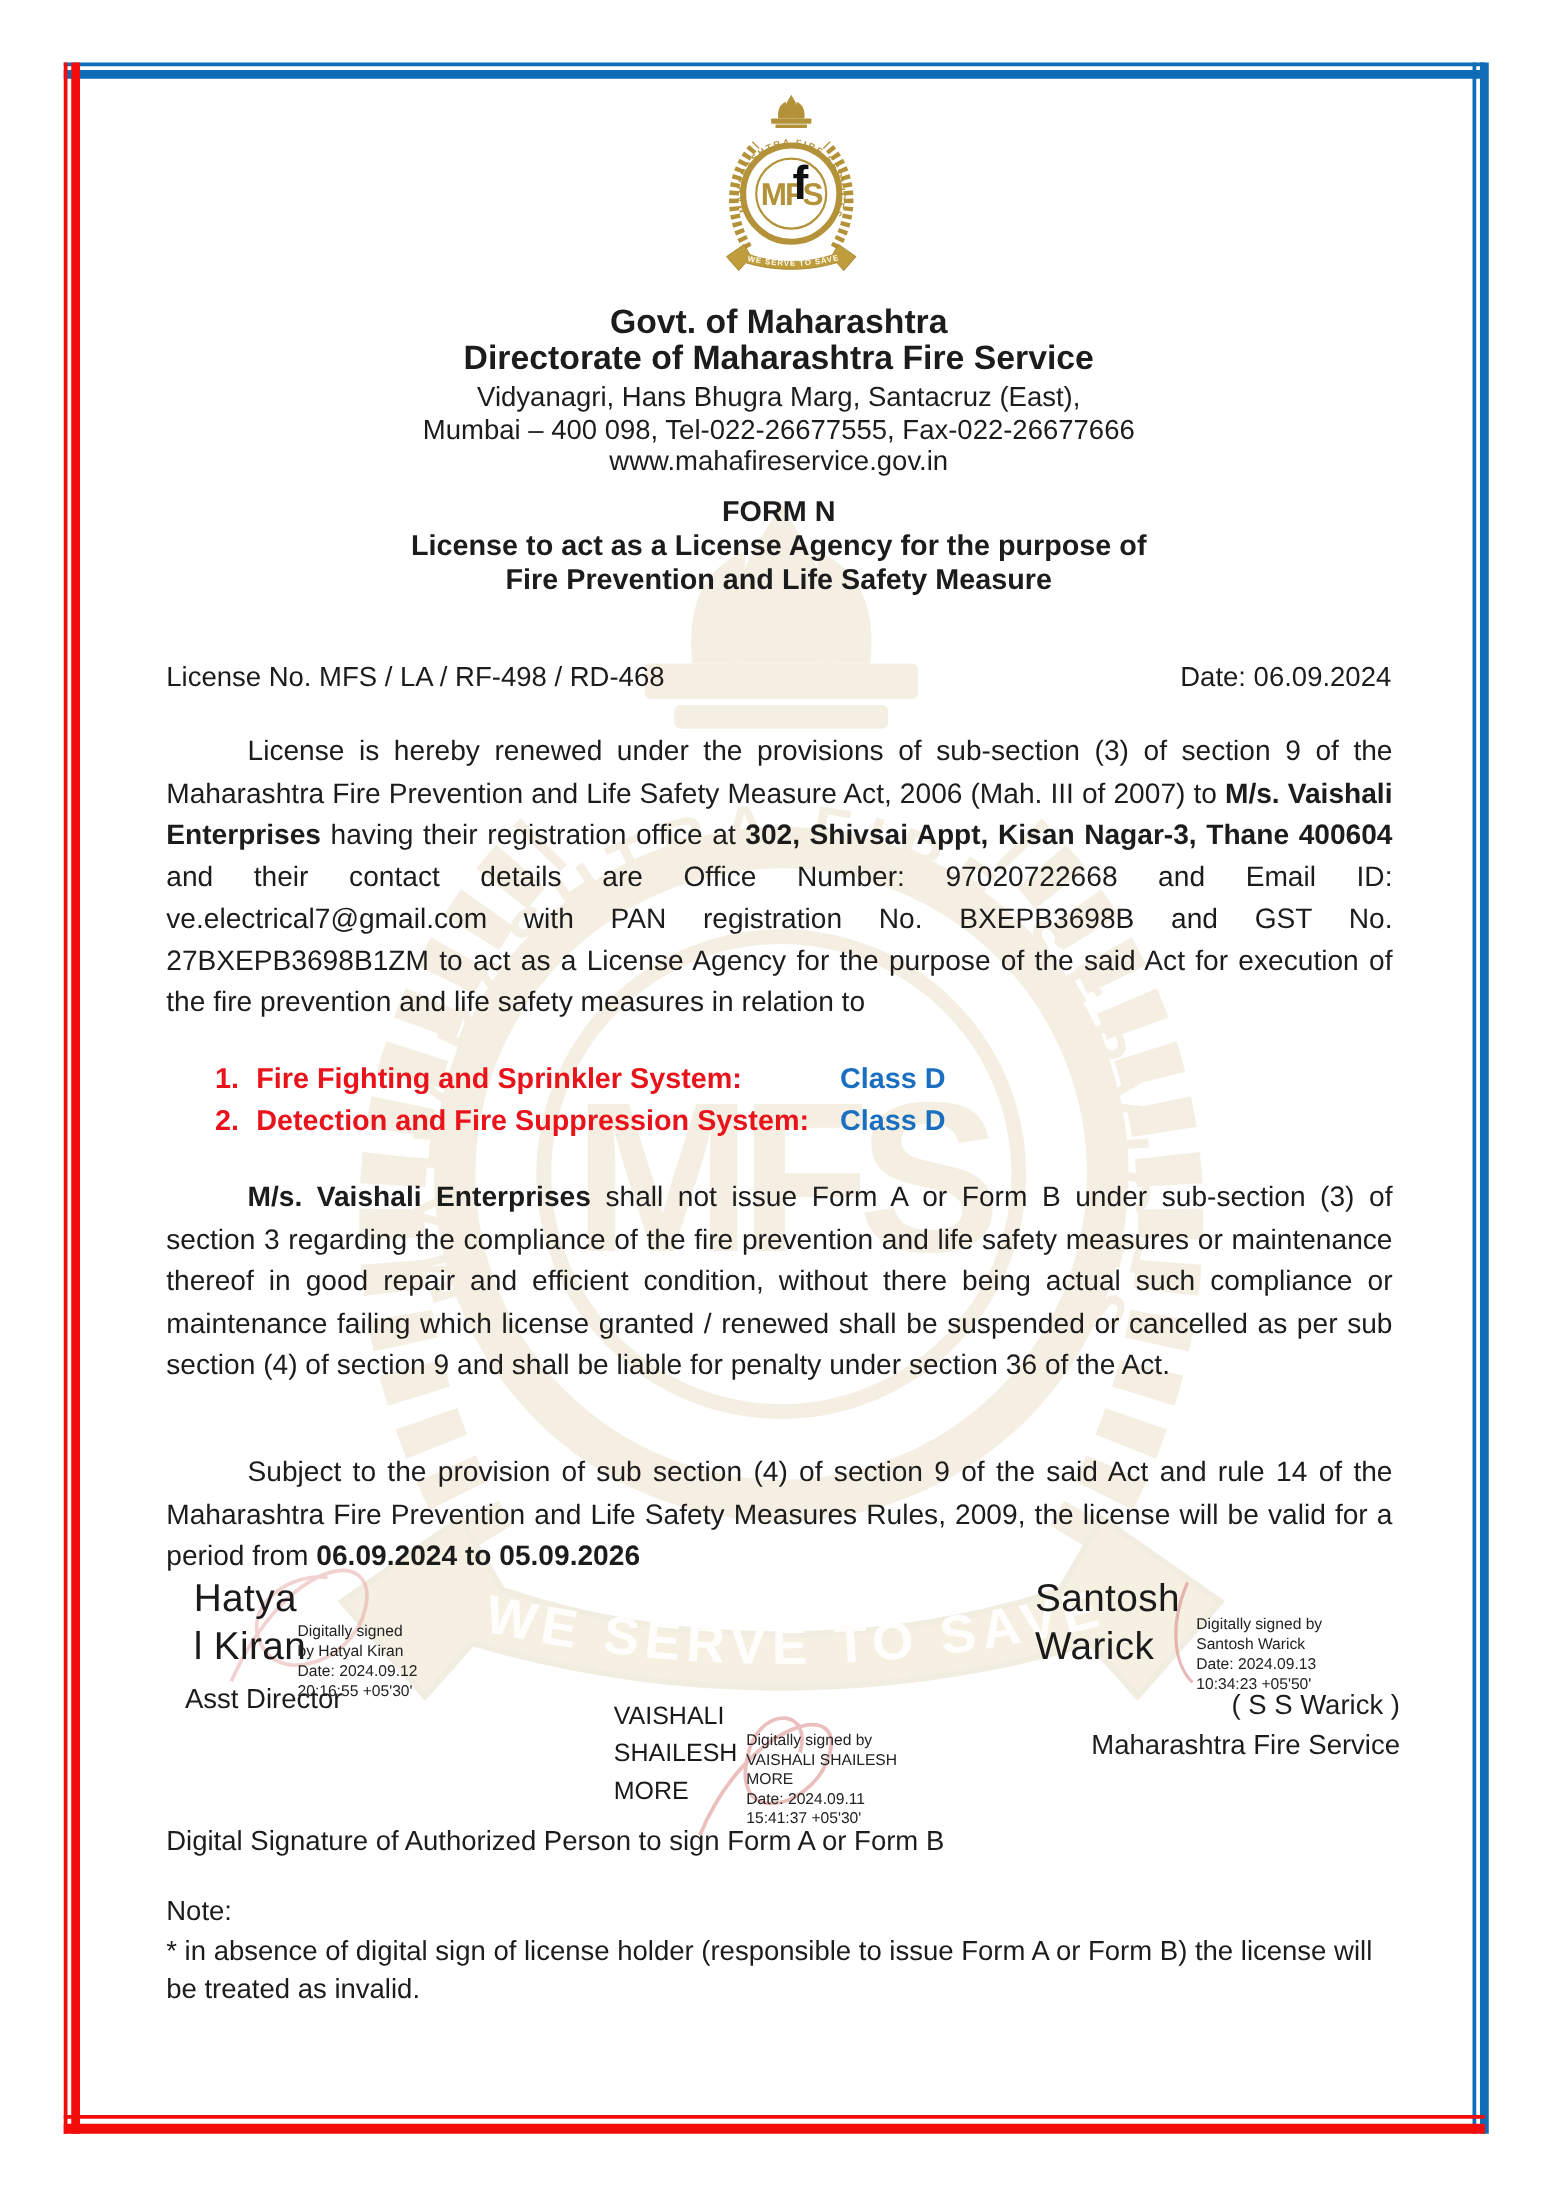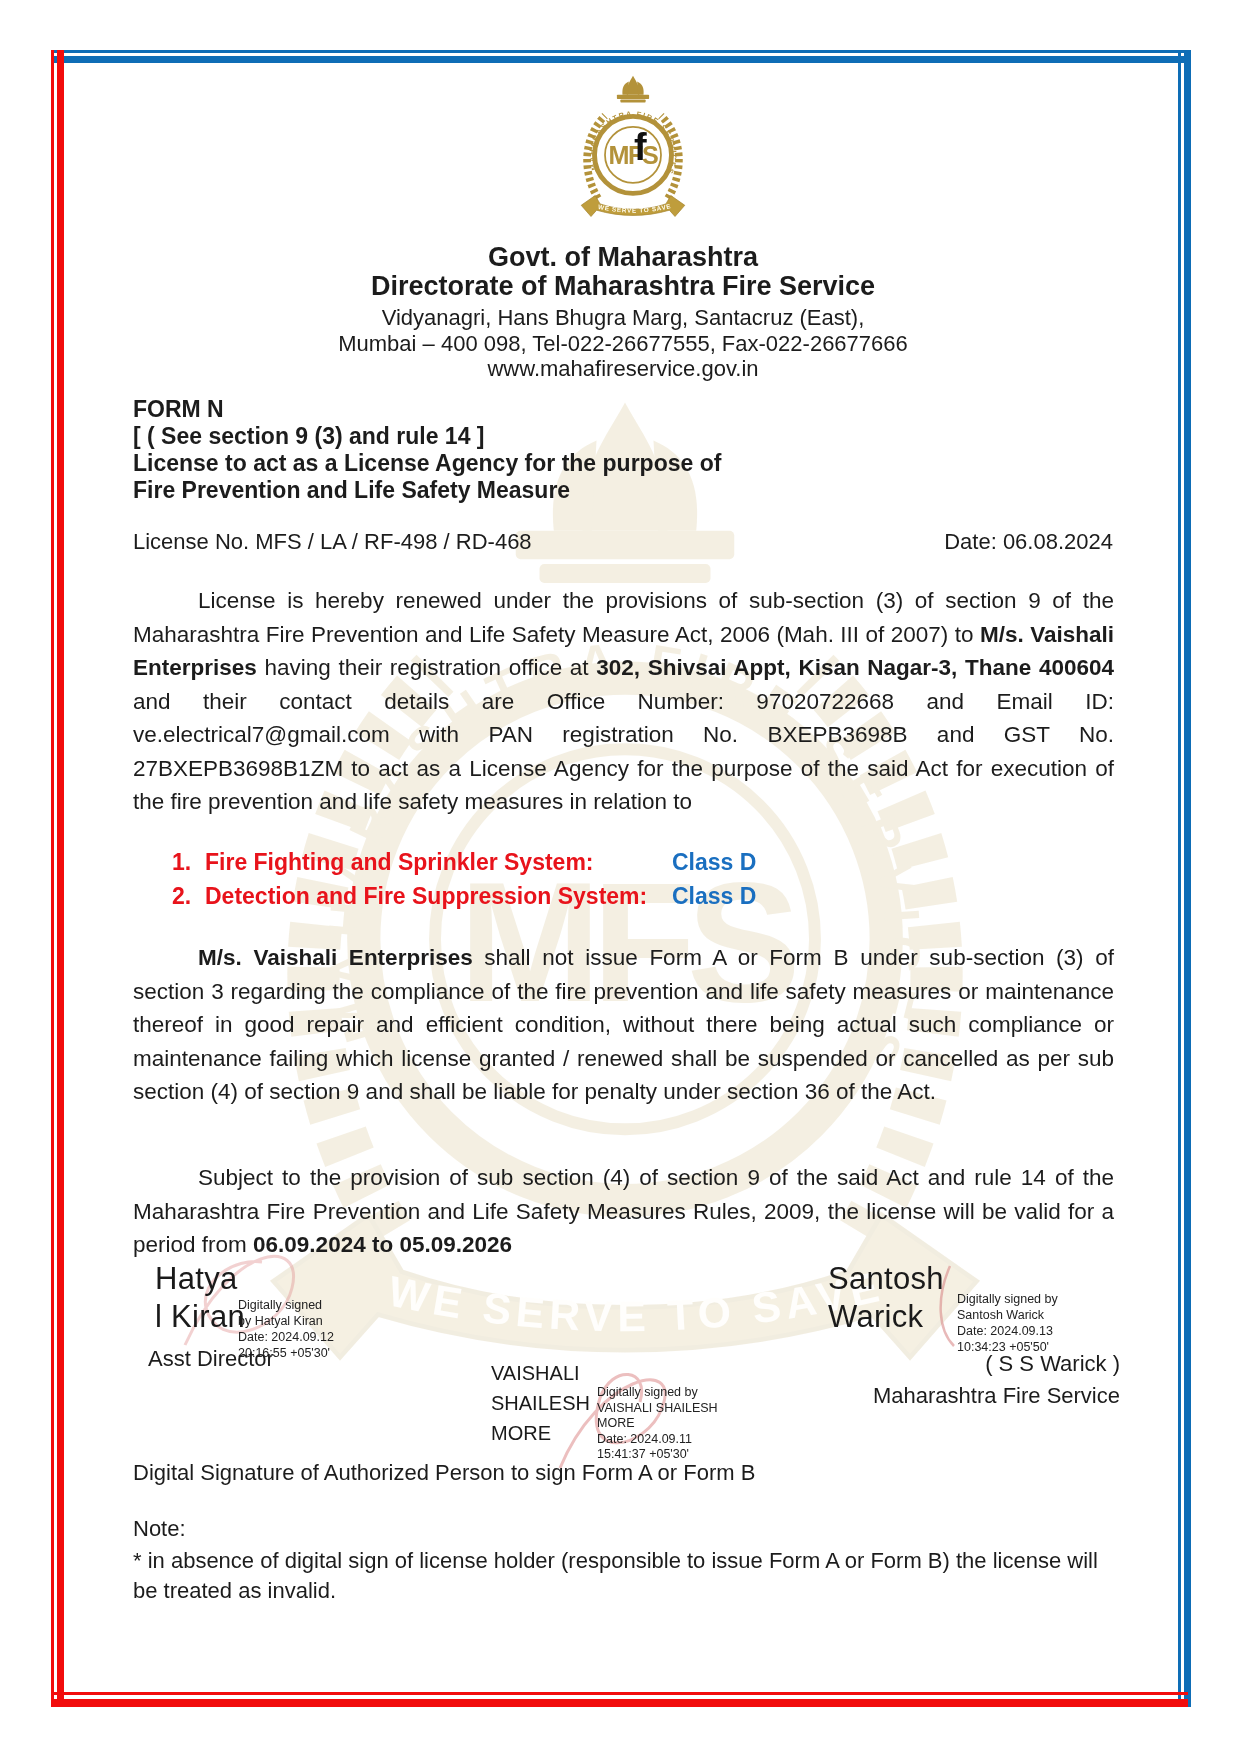--- a/index.html
+++ b/index.html
@@ -25,21 +25,21 @@
   .stray-f { left:634px; top:126px; font-size:38px; font-weight:bold; color:#101010; z-index:3; }
   .scribbles { left:0; top:0; width:1241px; height:1755px; z-index:1; pointer-events:none; }
 
   .layer { z-index:2; }
 
   
   .header-block { top:243px; left:133px; width:980px; text-align:center; }
   .org  { font-size:27px; font-weight:bold; line-height:28.5px; }
   .addr { font-size:22px; line-height:25.5px; }
 
-  .form-block { top:396px; left:133px; width:980px; text-align:left;
+  .form-block { top:396px; left:133px; width:980px; text-align:center;
                 font-size:23px; font-weight:bold; line-height:27px; }
 
   .license-row { top:529px; left:133px; width:980px; display:flex;
                  justify-content:space-between; font-size:22px; }
 
   
   .para { left:133px; width:981px; font-size:22.5px; line-height:33.5px;
           text-align:justify; text-indent:65px; }
   .para .bold, .bold { font-weight:bold; }
   .para1 { top:584px; }
@@ -132,28 +132,27 @@
   <div class="abs header-block layer">
     <div class="org">Govt. of Maharashtra</div>
     <div class="org">Directorate of Maharashtra Fire Service</div>
     <div class="addr" style="margin-top:5px">Vidyanagri, Hans Bhugra Marg, Santacruz (East),</div>
     <div class="addr">Mumbai – 400 098, Tel-022-26677555, Fax-022-26677666</div>
     <div class="addr">www.mahafireservice.gov.in</div>
   </div>
 
   <div class="abs form-block layer">
     <div>FORM N</div>
-    <div>[ ( See section 9 (3) and rule 14 ]</div>
     <div>License to act as a License Agency for the purpose of</div>
     <div>Fire Prevention and Life Safety Measure</div>
   </div>
 
   <div class="abs license-row layer">
     <span>License No. MFS / LA / RF-498 / RD-468</span>
-    <span>Date: 06.08.2024</span>
+    <span>Date: 06.09.2024</span>
   </div>
 
   <div class="abs para para1 layer"><span>License is hereby renewed under the provisions of sub-section (3) of section 9 of the Maharashtra Fire Prevention and Life Safety Measure Act, 2006 (Mah. III of 2007) to </span><span class="bold">M/s. Vaishali Enterprises</span><span> having their registration office at </span><span class="bold">302, Shivsai Appt, Kisan Nagar-3, Thane 400604</span><span> and their contact details are Office Number: 97020722668 and Email ID: ve.electrical7@gmail.com with PAN registration No. BXEPB3698B and GST No. 27BXEPB3698B1ZM to act as a License Agency for the purpose of the said Act for execution of the fire prevention and life safety measures in relation to</span></div>
 
   <div class="abs services layer" style="color:#e8131b">
     <div class="service-row">
       <span class="svc-num">1.</span>
       <span class="svc-label">Fire Fighting and Sprinkler System:</span>
       <span style="color:#1a6fc0">Class D</span>
     </div>

